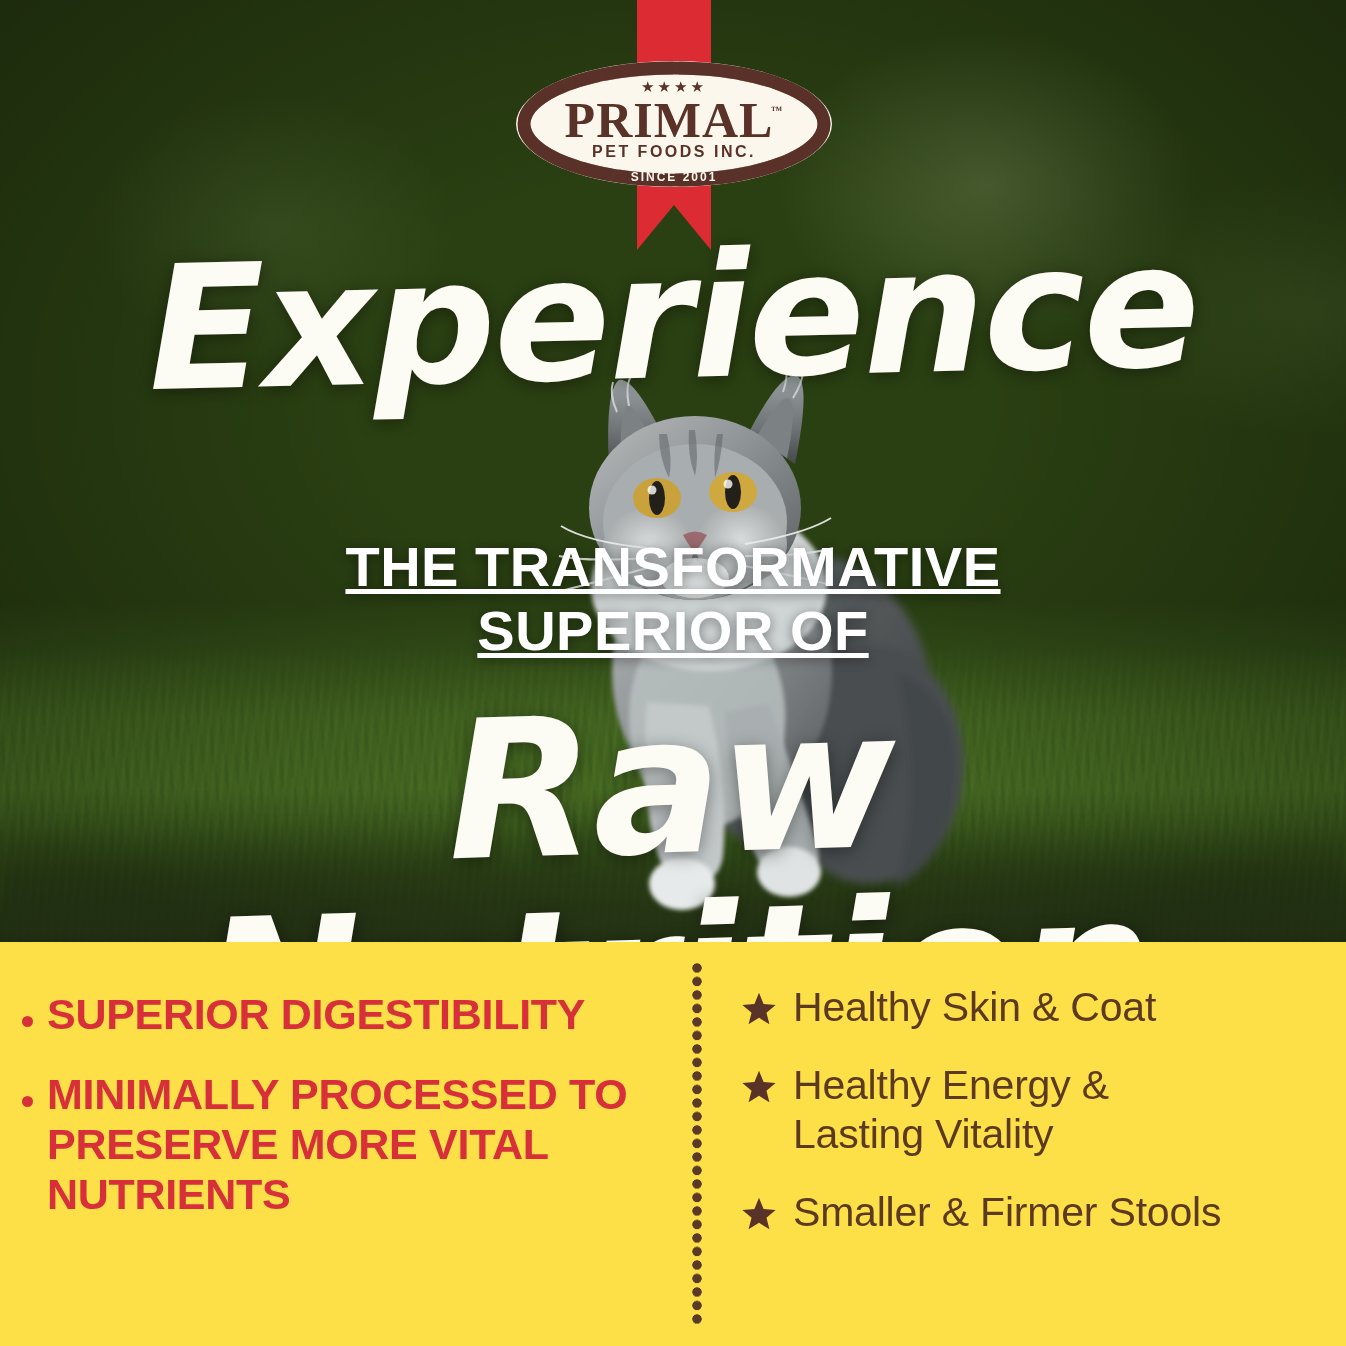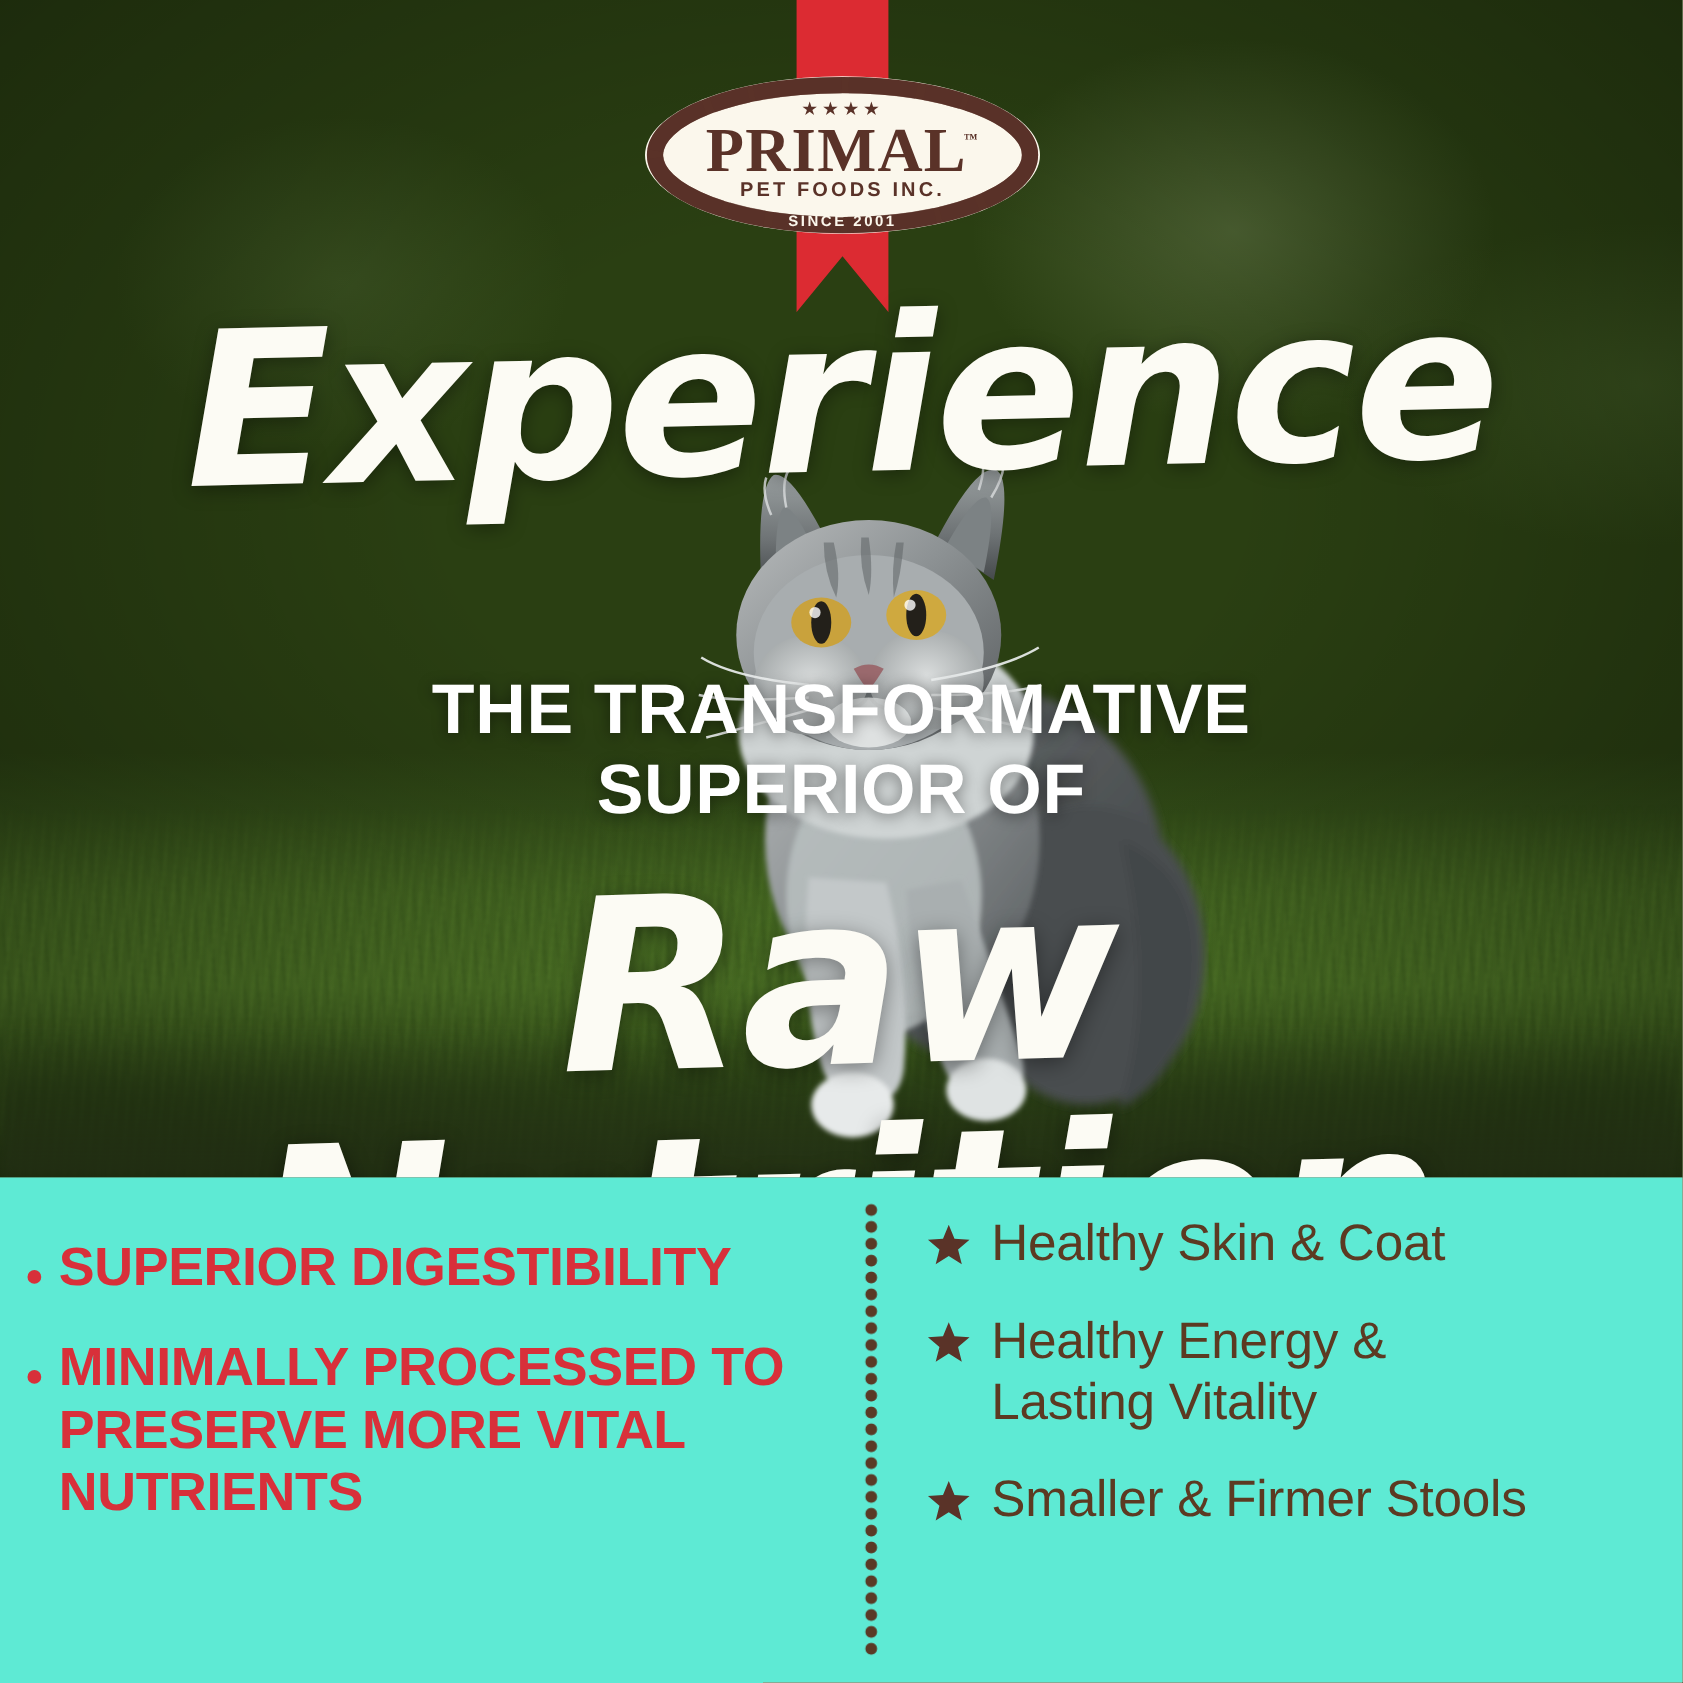--- a/index.html
+++ b/index.html
@@ -100,39 +100,39 @@
     position:absolute; left:0; right:0; top:535px;
     text-align:center;
     color:#ffffff;
     font-family:"Liberation Sans", sans-serif;
     font-weight:700;
     font-size:56px;
     line-height:1.14;
     letter-spacing:.5px;
     text-shadow:0 2px 12px rgba(0,0,0,.45);
   }
-  .headline-block div { white-space:nowrap; }
+  .headline-block div { white-space:nowrap;text-decoration:underline; }
   .script-raw {
     position:absolute; left:0; right:0; top:690px;
     text-align:center;
     font-family:"DejaVu Sans", sans-serif;
     font-style:italic;
     font-weight:700;
     font-size:192px;
     line-height:1;
     color:#FCFBF4;
     letter-spacing:-3px;
     text-shadow:0 4px 18px rgba(0,0,0,.40);
     transform:rotate(-1.6deg);
   }
 
   
   .panel {
     position:absolute; left:0; top:942px; width:1346px; height:404px;
-    background:#5eead4;
+    background:#fde047;
   }
   .panel-inner { position:relative; width:100%; height:100%; }
 
   .left-list {
     position:absolute; left:22px; top:48px; width:640px;
   }
   .red-item {
     display:flex; align-items:flex-start; gap:14px;
     margin-bottom:30px;
   }
@@ -150,21 +150,21 @@
   }
 
   .divider {
     position:absolute; left:691px; top:20px; width:12px; height:1290px;
     background-image:radial-gradient(circle 4.5px at 6px 6px, #5A3A26 0 4.4px, rgba(90,58,38,0) 5px);
     background-size:12px 13.5px;
     background-repeat:repeat-y;
     height:364px;
   }
 
-  .right-list { position:absolute; left:740px; top:28px; width:580px; }
+  .right-list { position:absolute; left:740px; top:41px; width:580px; }
   .star-item { display:flex; align-items:flex-start; gap:15px; margin-bottom:30px; }
   .star-ico { flex:0 0 auto; width:38px; height:38px; margin-top:7px; }
   .star-ico svg { width:100%; height:100%; display:block; }
   .star-text {
     color:#5C3A22;
     font-family:"Liberation Sans", sans-serif;
     font-weight:400;
     font-size:41px;
     line-height:1.18;
     letter-spacing:-.2px;

